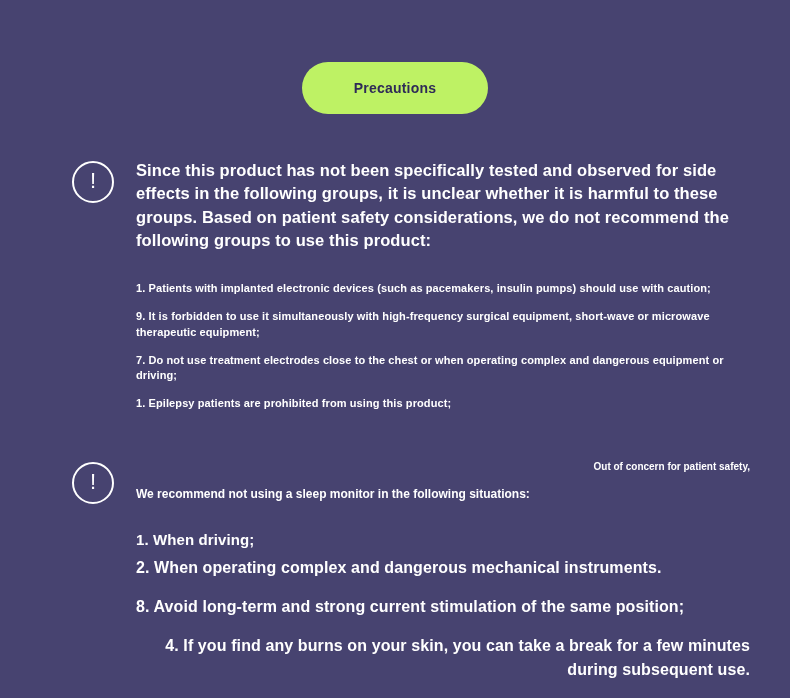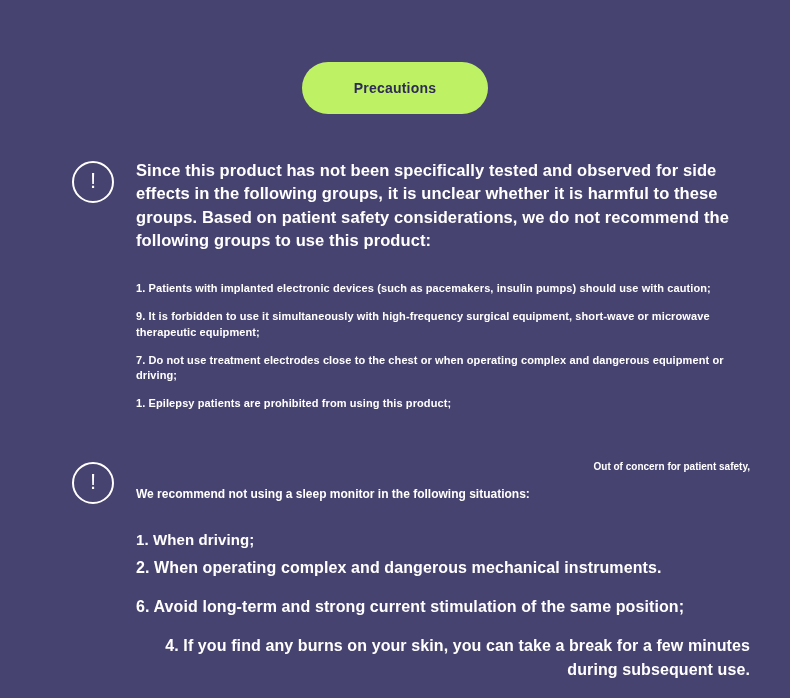--- a/index.html
+++ b/index.html
@@ -161,20 +161,20 @@
 
   <div class="section section-2">
     <div class="excl-icon">
         <span>!</span>
       </div>
     <div class="section-body">
       <p class="sub-lead">Out of concern for patient safety,</p>
       <p class="sub-note">We recommend not using a sleep monitor in the following situations:</p>
       <p class="big-item gap-lg">1. When driving;</p>
       <p class="med-item">2. When operating complex and dangerous mechanical instruments.</p>
-      <p class="med-item">6. Avoid long-term and strong current stimulation of the same position;</p>
+      <p class="med-item">8. Avoid long-term and strong current stimulation of the same position;</p>
       <p class="med-item gap-sm">4. If you find any burns on your skin, you can take a break for a few minutes during subsequent use.</p>
       <p class="med-item indent gap-lg">And continue the treatment after slightly moving the electrode position;</p>
 
     </div>
   </div>
 
 </div>
 
 </body></html>

